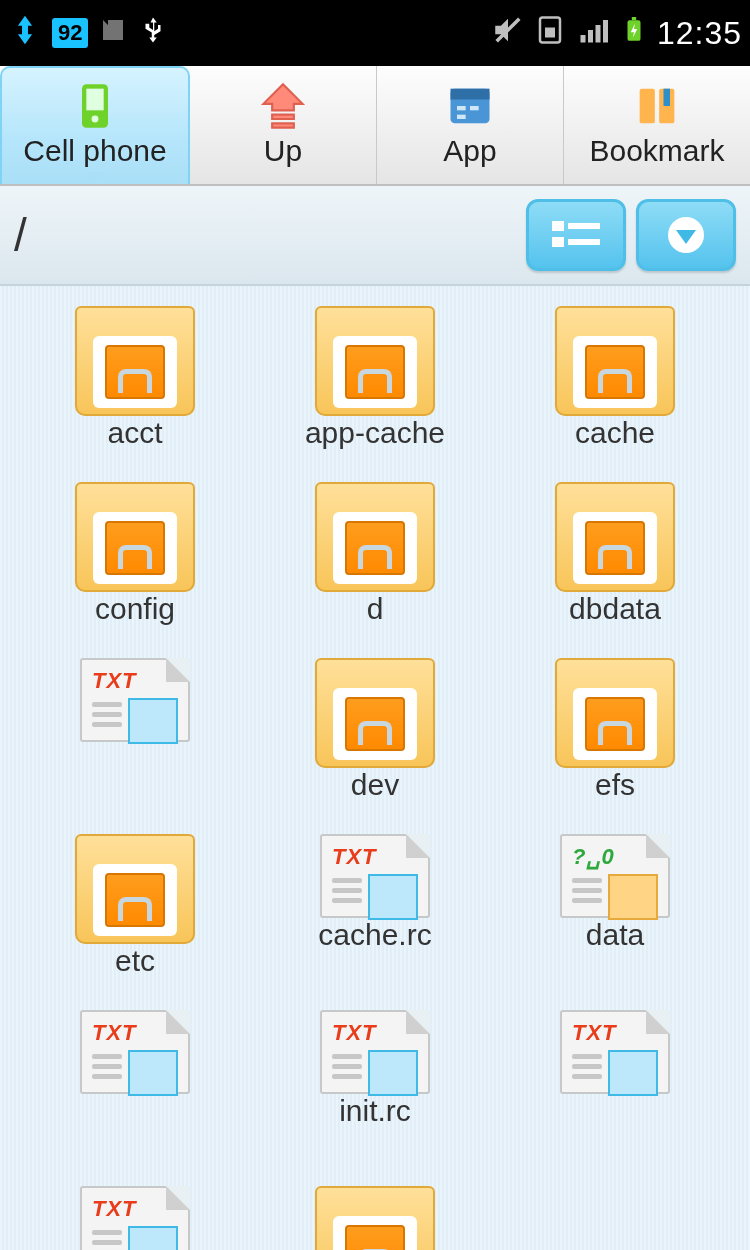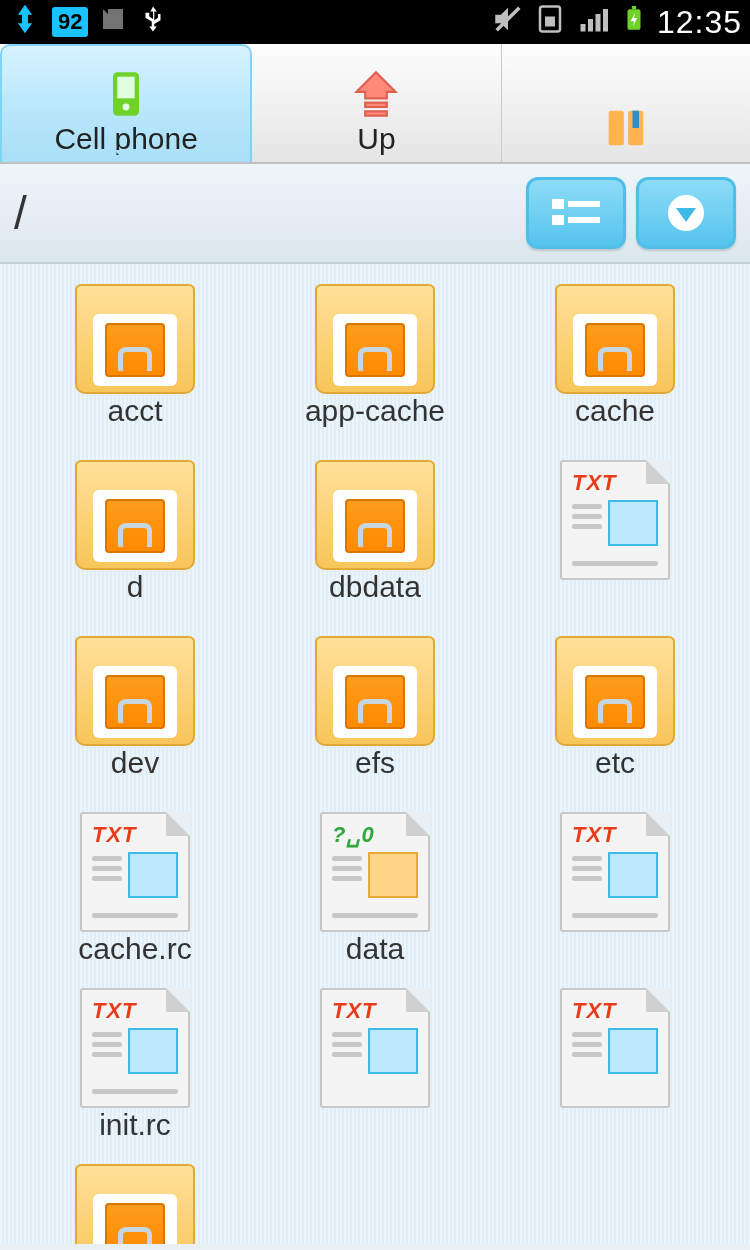--- a/index.html
+++ b/index.html
@@ -1,21 +1,21 @@
 <!DOCTYPE html>
 <html><head>
 <meta charset="utf-8">
 <style>
   * { box-sizing: border-box; margin: 0; padding: 0; }
   html, body { width: 750px; height: 1250px; overflow: hidden; font-family: Arial, Helvetica, sans-serif; }
   body { background: #e8f0f4; }
 
   
   .status-bar {
-    height: 44px;
+    height: 66px;
     background: #000;
     color: #fff;
     display: flex;
     align-items: center;
     padding: 0 8px;
     font-size: 30px;
   }
   .status-left, .status-right { display: flex; align-items: center; gap: 10px; }
   .status-right { margin-left: auto; }
   .battery-badge {
@@ -35,21 +35,21 @@
     background: linear-gradient(#fdfdfd, #e5e5e5);
     border-bottom: 2px solid #bfbfbf;
   }
   .toolbar .tab {
     flex: 1 1 0;
     border-right: 1px solid #c9c9c9;
     display: flex;
     flex-direction: column;
     align-items: center;
     justify-content: flex-end;
-    padding-bottom: 6px;
+    padding-bottom: 16px;
     font-size: 30px;
     color: #222;
     position: relative;
   }
   .toolbar .tab:last-child { border-right: none; }
   .toolbar .tab.active {
     background: linear-gradient(#d6f3ff, #b6e6fb 60%, #a9dff7);
     border: 2px solid #7fd3f4;
     border-bottom: none;
     border-radius: 10px 10px 0 0;
@@ -136,21 +136,21 @@
   .folder-handle{
     width:34px; height:24px;
     border:5px solid #c8d6df;
     border-bottom:none;
     border-radius:8px 8px 0 0;
     background:transparent;
   }
 
   
   .file-icon {
-    width: 110px; height: 120px;
+    width: 110px; height: 84px;
     background:#f4f4f4;
     border:2px solid #c8c8c8;
     border-radius:3px;
     position:relative;
     padding:8px 10px 12px 10px;
     display:flex; flex-direction:column; gap:4px;
   }
   .file-icon .corner{
     position:absolute; top:-2px; right:-2px;
     width:0;height:0;
@@ -245,25 +245,38 @@
     <div class="tab-icon">
       <svg width="52" height="52" viewBox="0 0 24 24">
           <path fill="#ff8a7a" stroke="#e06050" stroke-width="1" d="M12 2 3 11h4v3h10v-3h4zM7 16h10v2H7zM7 20h10v2H7z"></path>
         </svg>
     </div>
     <span>Up</span>
   </div>
   <div class="tab">
     <div class="tab-icon">
       <svg width="52" height="52" viewBox="0 0 24 24">
+          <rect x="3" y="4" width="18" height="16" rx="2" fill="#4a95d6"></rect>
+          <rect x="3" y="4" width="18" height="5" fill="#2f6fa8"></rect>
+          <rect x="6" y="12" width="4" height="2" fill="#cfe6f7"></rect>
+          <rect x="6" y="16" width="4" height="2" fill="#cfe6f7"></rect>
+          <rect x="12" y="12" width="4" height="2" fill="#cfe6f7"></rect>
+        </svg>
+    </div>
+    <span>App</span>
+  </div>
+  <div class="tab">
+    <div class="tab-icon">
+      <svg width="52" height="52" viewBox="0 0 24 24">
           <rect x="4" y="4" width="7" height="16" rx="1" fill="#ffb44d"></rect>
           <rect x="13" y="4" width="7" height="16" rx="1" fill="#ffb44d"></rect>
           <rect x="15" y="4" width="3" height="8" fill="#2f8fc9"></rect>
         </svg>
     </div>
+    <span>Bookmark</span>
   </div>
 </div>
 
 <div class="path-bar">
   <div class="path-text">/</div>
   <div class="btn">
     <svg width="56" height="40" viewBox="0 0 56 40">
       <rect x="4" y="6" width="12" height="10" fill="#fff"></rect>
         <rect x="20" y="8" width="32" height="6" fill="#fff"></rect>
       <rect x="4" y="22" width="12" height="10" fill="#fff"></rect>
@@ -315,20 +328,31 @@
       </div>
       <div class="item">
   <div class="folder-icon">
     <div class="folder-back"></div>
     <div class="folder-slot">
             <div class="folder-box">
               <div class="folder-handle"></div>
             </div>
           </div>
   </div>
+<div class="label">config</div>
+      </div>
+      <div class="item">
+  <div class="folder-icon">
+    <div class="folder-back"></div>
+    <div class="folder-slot">
+            <div class="folder-box">
+              <div class="folder-handle"></div>
+            </div>
+          </div>
+  </div>
 <div class="label">d</div>
       </div>
       <div class="item">
   <div class="folder-icon">
     <div class="folder-back"></div>
     <div class="folder-slot">
             <div class="folder-box">
               <div class="folder-handle"></div>
             </div>
           </div>

